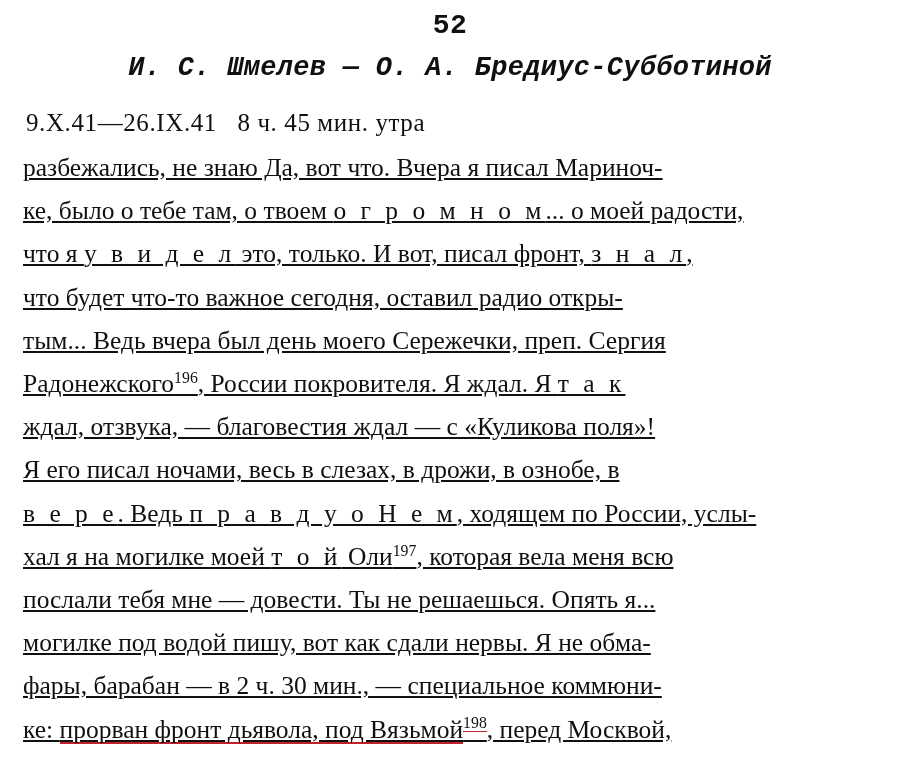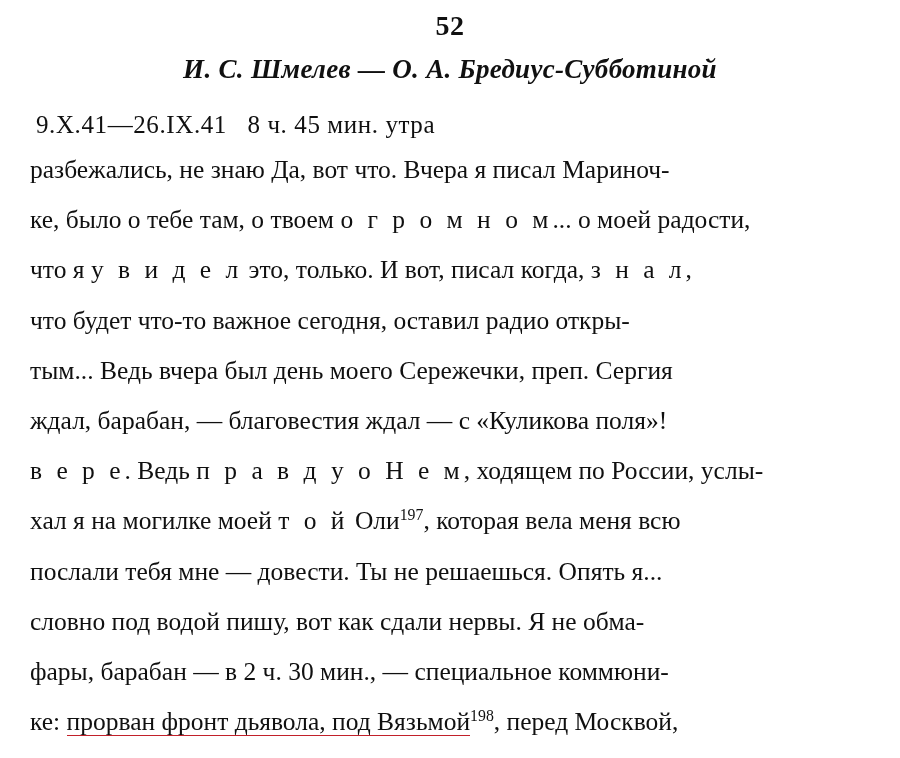--- a/index.html
+++ b/index.html
@@ -20,49 +20,52 @@
     height: 758px;
     padding: 0;
     box-sizing: border-box;
   }
   .page-number {
     text-align: center;
     font-size: 28px;
     font-weight: bold;
     margin-top: 10px;
     letter-spacing: 0.5px;
+    font-family: Liberation Mono, monospace;
   }
   .running-head {
     text-align: center;
     font-size: 27px;
     font-style: italic;
     font-weight: bold;
     margin-top: 12px;
     letter-spacing: 0.3px;
+    font-family: Liberation Mono, monospace;
   }
   .dateline {
     margin-top: 26px;
-    margin-left: 36px;
+    margin-left: 26px;
     font-size: 25px;
     letter-spacing: 0.6px;
     white-space: pre;
   }
   .body-text {
     margin-top: 12px;
     margin-left: 18px;
     margin-right: 16px;
     font-size: 25.5px;
     line-height: 38.2px;
     text-align: justify;
     text-justify: inter-word;
     hyphens: manual;
   }
   .body-text p {
-    margin: 12px;
+    margin: 5px;
     text-indent: 0;
+    text-decoration: underline;
   }
   sup {
     font-size: 0.62em;
     vertical-align: super;
     line-height: 0;
   }
   .spaced {
     letter-spacing: 4px;
   }
   .underlined-red {
@@ -83,38 +86,40 @@
   <div class="running-head">И. С. Шмелев — О. А. Бредиус-Субботиной</div>
 
   <div class="dateline">9.X.41—26.IX.41   8 ч. 45 мин. утра</div>
 
   <div class="body-text">
 
     <p><span>разбежались, не знаю Да, вот что. Вчера я писал Мариноч-</span></p>
 
     <p><span>ке, было о тебе там, о твоем </span><span class="spaced">о г р о м н о м</span><span>... о моей радости,</span></p>
 
-    <p><span>что я </span><span class="spaced">у в и д е л</span><span> это, только. И вот, писал когда, </span><span class="spaced">з н а л</span><span>,</span></p>
+    <p><span>что я </span><span class="spaced">у в и д е л</span><span> это, только. И вот, писал фронт, </span><span class="spaced">з н а л</span><span>,</span></p>
 
     <p><span>что будет что-то важное сегодня, оставил радио откры-</span></p>
 
     <p><span>тым... Ведь вчера был день моего Сережечки, преп. Сергия</span></p>
 
+    <p><span>Радонежского</span><sup>196</sup><span>, России покровителя. Я ждал. Я </span><span class="spaced">т а к</span></p>
 
-    <p><span>ждал, барабан, — благовестия ждал — с «Куликова поля»!</span></p>
+    <p><span>ждал, отзвука, — благовестия ждал — с «Куликова поля»!</span></p>
 
+    <p><span>Я его писал ночами, весь в слезах, в дрожи, в ознобе, в</span></p>
 
     <p><span class="spaced">в е р е</span><span>. Ведь </span><span class="spaced">п р а в д у   о   Н е м</span><span>, ходящем по России, услы-</span></p>
 
     <p><span>хал я на могилке моей </span><span class="spaced">т о й</span><span> Оли</span><sup>197</sup><span>, которая вела меня всю</span></p>
 
 
     <p><span>послали тебя мне — довести. Ты не решаешься. Опять я...</span></p>
 
-    <p><span>словно под водой пишу, вот как сдали нервы. Я не обма-</span></p>
+    <p><span>могилке под водой пишу, вот как сдали нервы. Я не обма-</span></p>
 
 
     <p><span>фары, барабан — в 2 ч. 30 мин., — специальное коммюни-</span></p>
 
     <p><span>ке: </span><span class="underlined-red">прорван фронт дьявола, под Вязьмой</span><sup class="underlined-red">198</sup><span>, перед Москвой,</span></p>
 
   </div>
 </div>
 
 </body></html>

